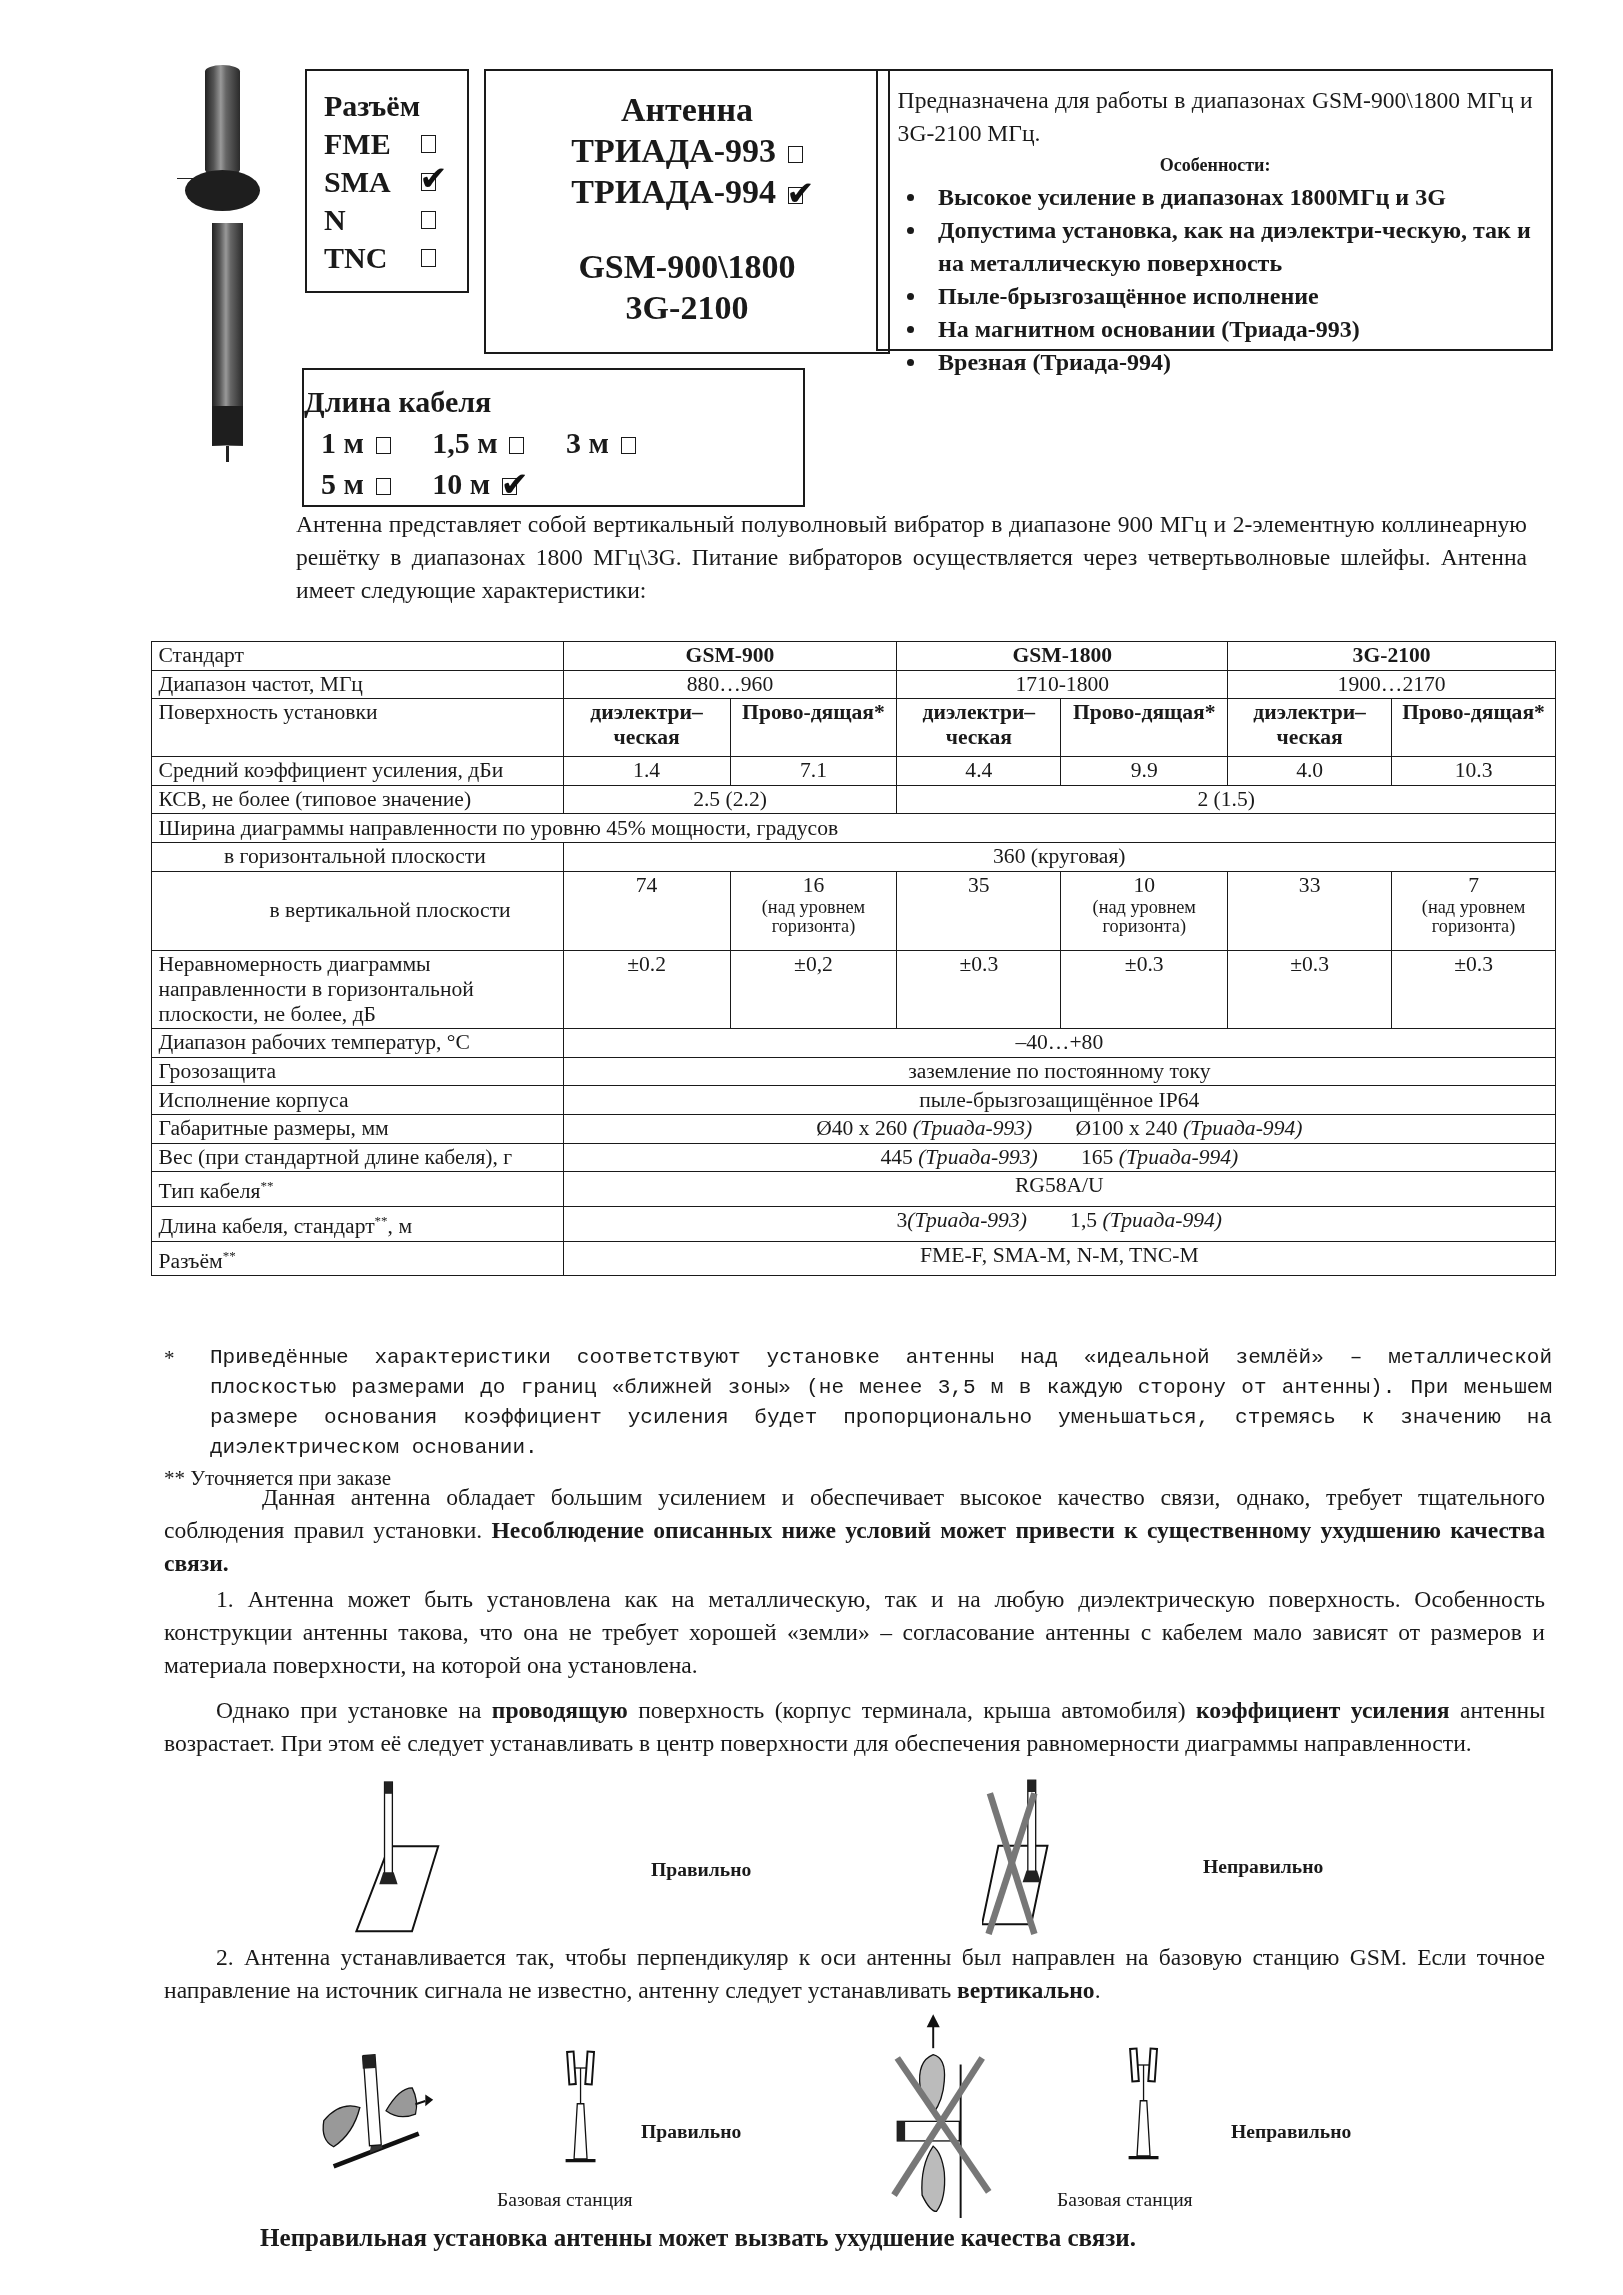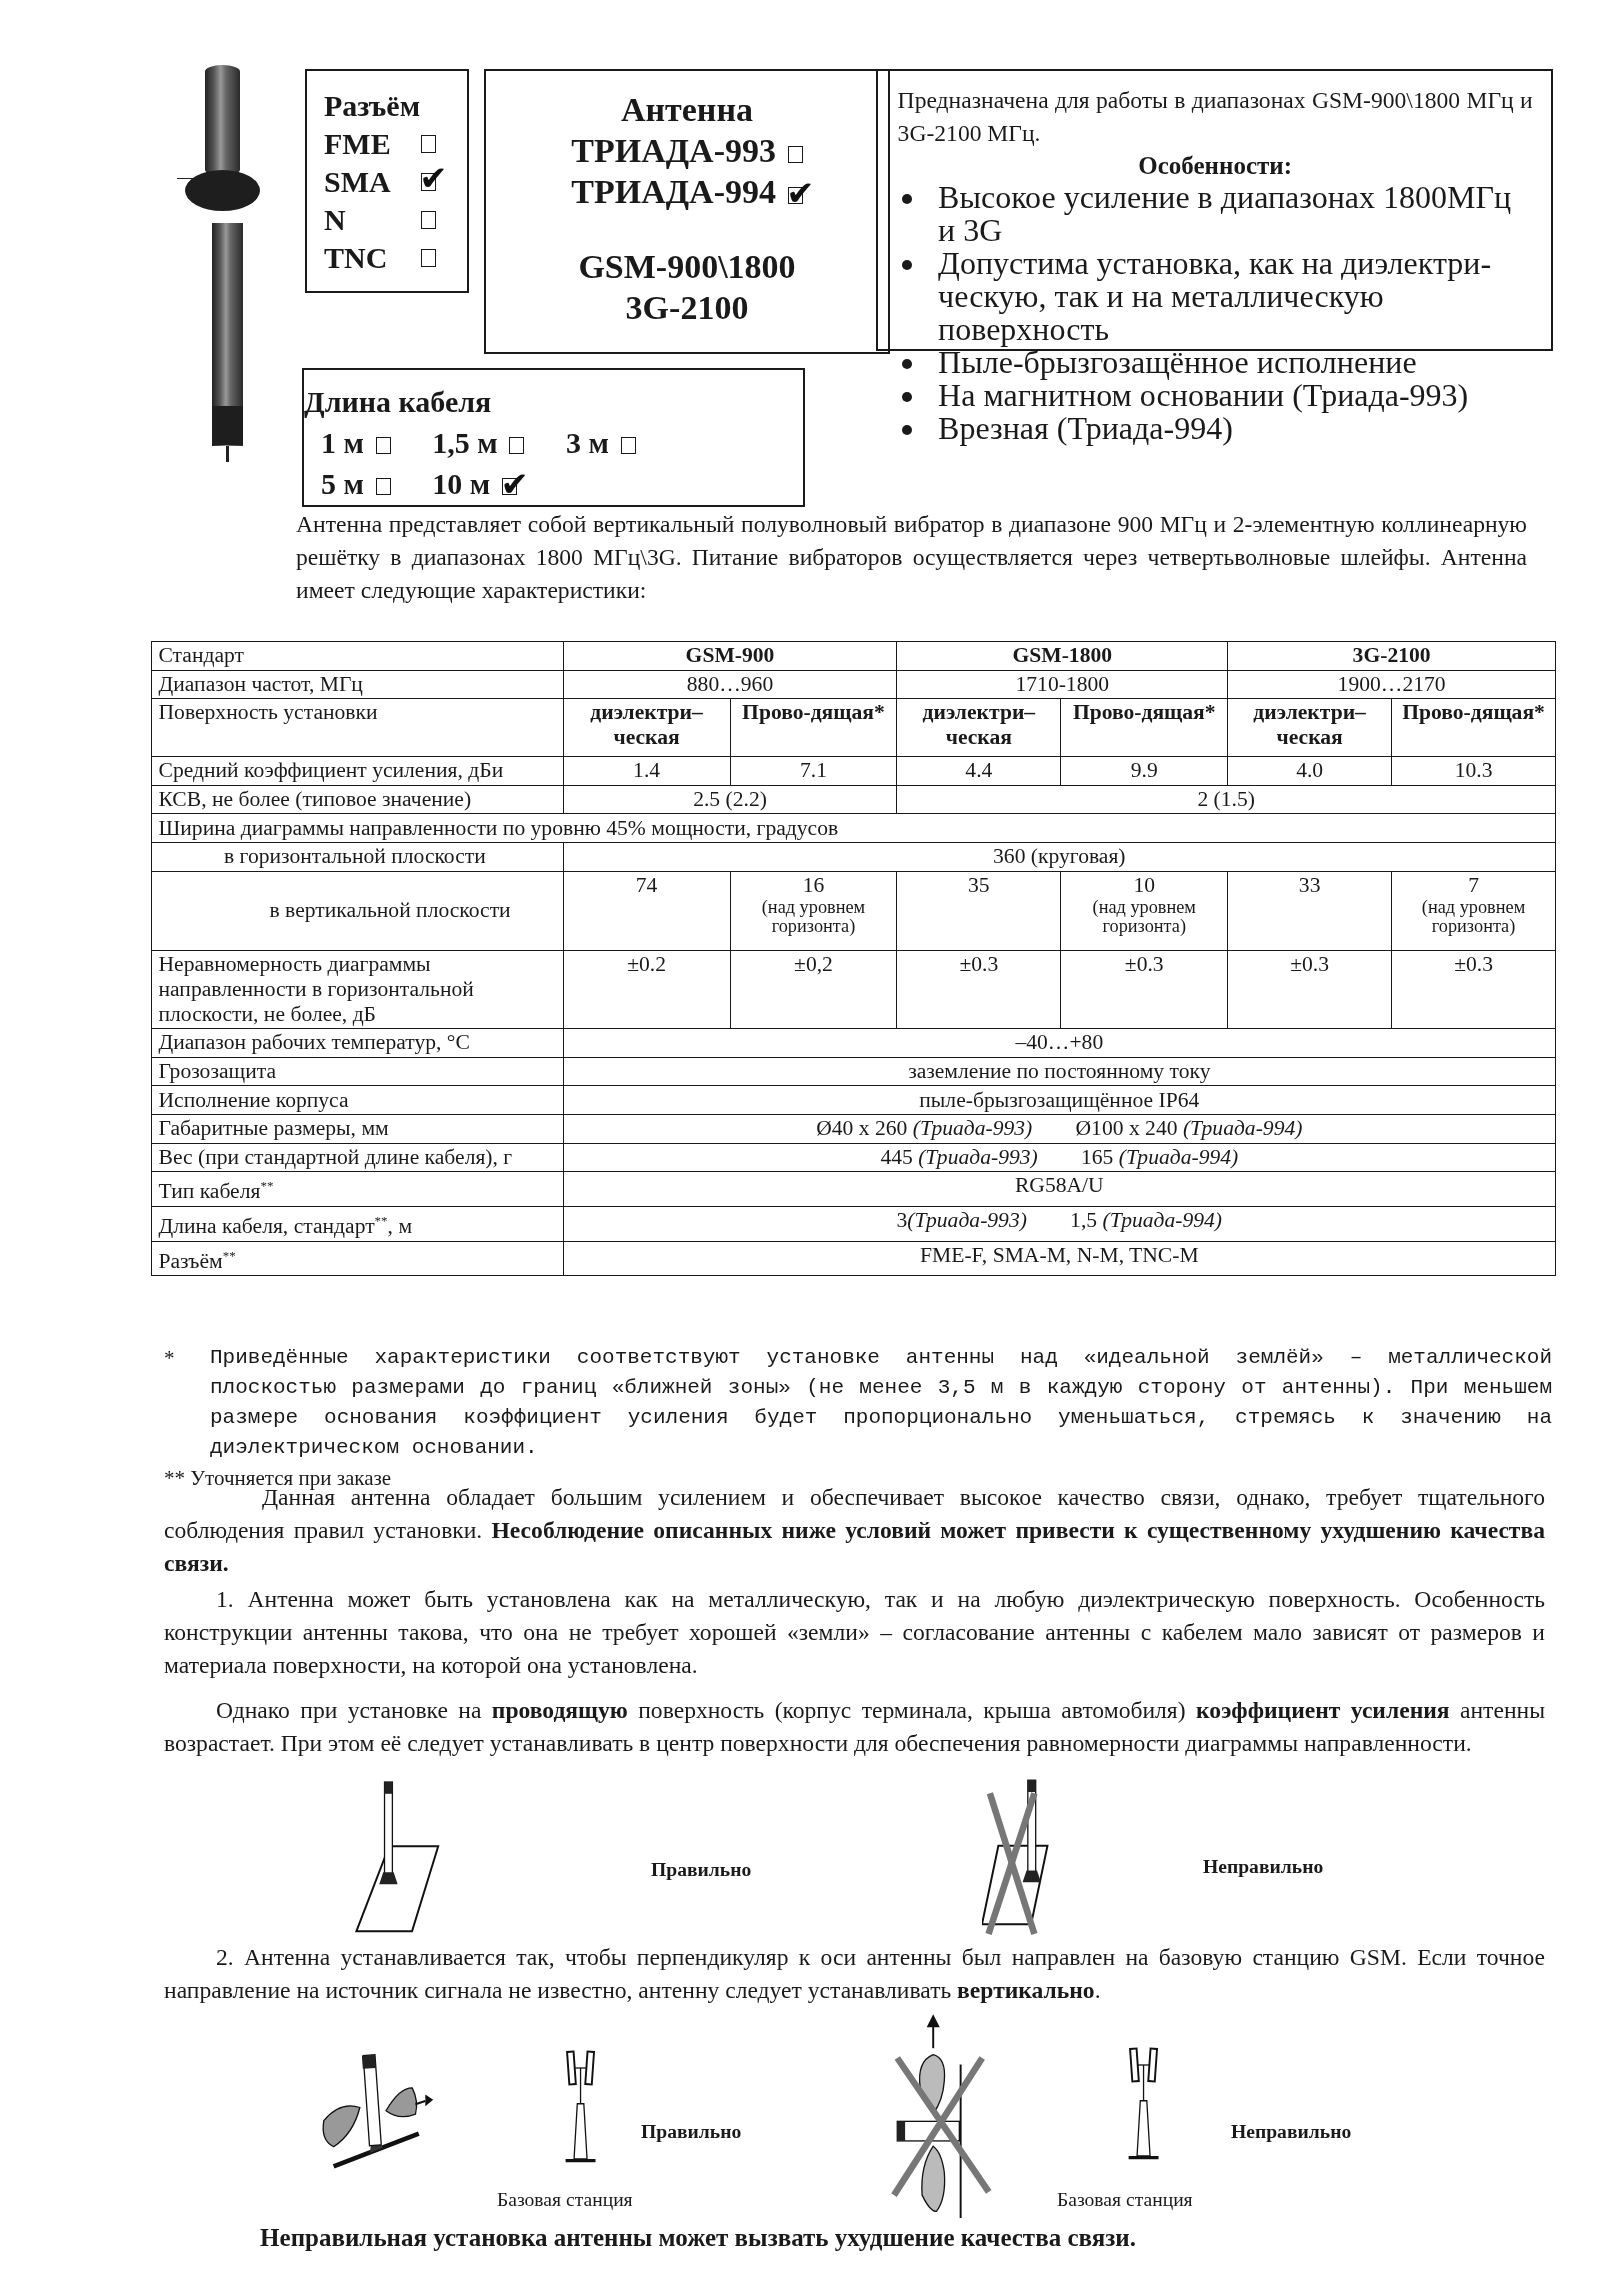--- a/index.html
+++ b/index.html
@@ -12,22 +12,22 @@
   
   #connector-box { left:305px; top:69px; width:164px; height:224px; padding:15.7px 0 0 17px; font-size:30px; font-weight:bold; line-height:38px; }
   #connector-box .row { display:flex; align-items:center; }
   #connector-box .lbl { width:85px; }
   
   #model-box { left:393px; top:69px; width:406px; height:285px; text-align:center; font-size:34px; font-weight:bold; line-height:41px; padding-top:18.3px; }
   #model-box .gap { height:34px; }
   
   #desc-box { left:876px; top:69px; width:677px; height:282px; padding:13px 18.3px 0 19.6px; font-size:23.6px; line-height:33px; }
   #desc-box .intro { text-align:justify; text-align-last:left; }
-  #desc-box h3 { margin:0; text-align:center; font-size:25px; font-weight:bold; line-height:31px; }
-  #desc-box ul { margin:0; padding-left:30px; font-weight:normal; font-size:32px; line-height:33px; }
+  #desc-box h3 { margin:0; text-align:center; font-size:18px; font-weight:bold; line-height:31px; }
+  #desc-box ul { margin:0; padding-left:30px; font-weight:bold; font-size:24px; line-height:33px; }
   #desc-box li { padding-left:10.5px; }
   
   #cable-box { left:302px; top:368px; width:503px; height:139px; font-size:30px; font-weight:bold; line-height:41px; padding-top:10.5px; }
   #cable-box .opts span.o { margin:0 17px; }
   
   .ant { position:absolute; background:linear-gradient(90deg,#222 0%,#555 25%,#999 45%,#666 60%,#2a2a2a 100%); }
   
   .para { position:absolute; font-size:23.6px; line-height:33px; text-align:justify; }
   
   #spec-table { position:absolute; left:151px; top:641px; width:1405px; border-collapse:collapse; font-size:21.6px; line-height:25px; }

